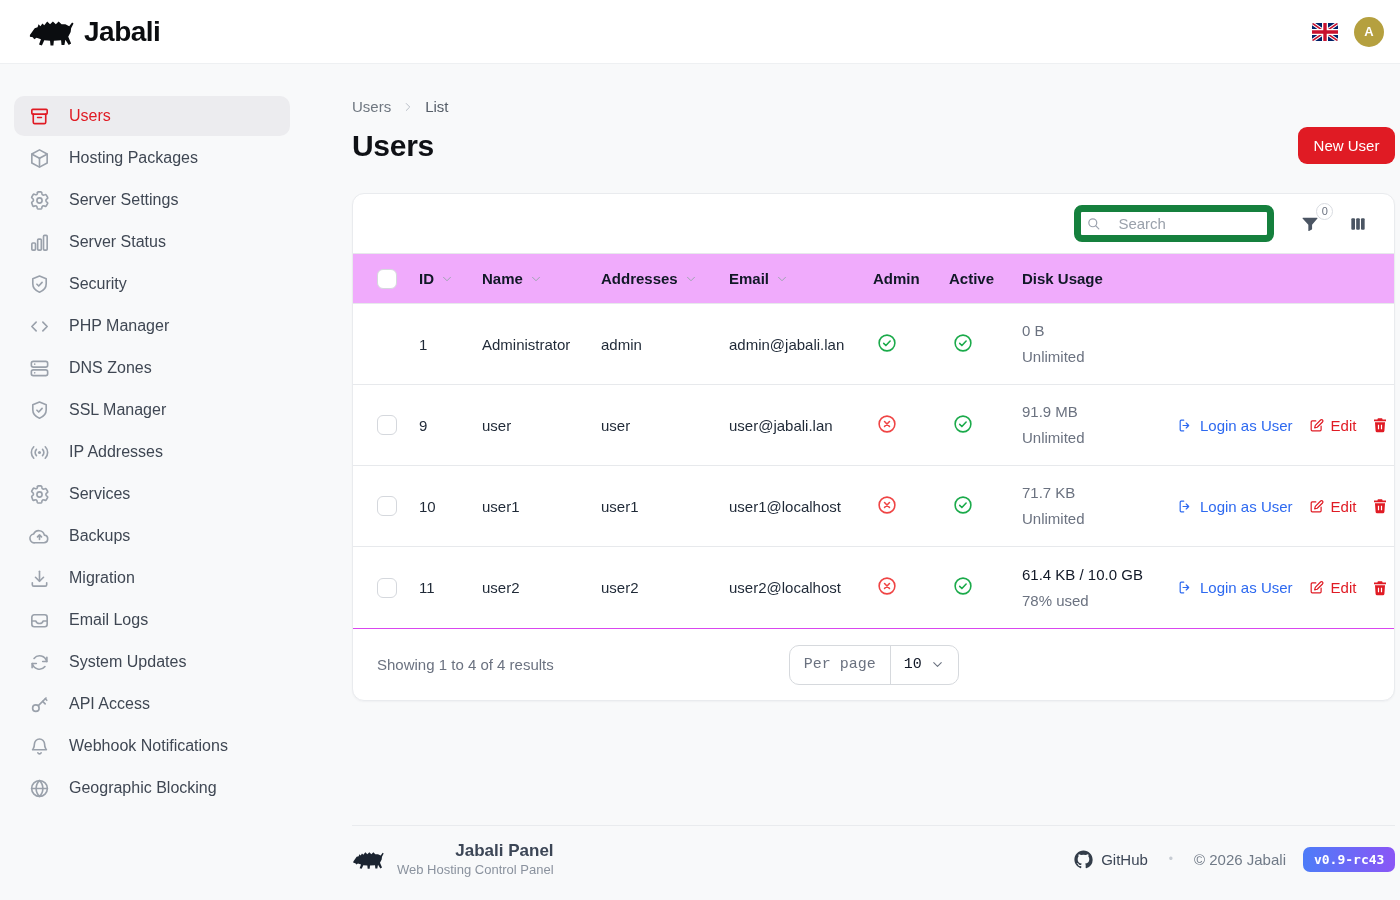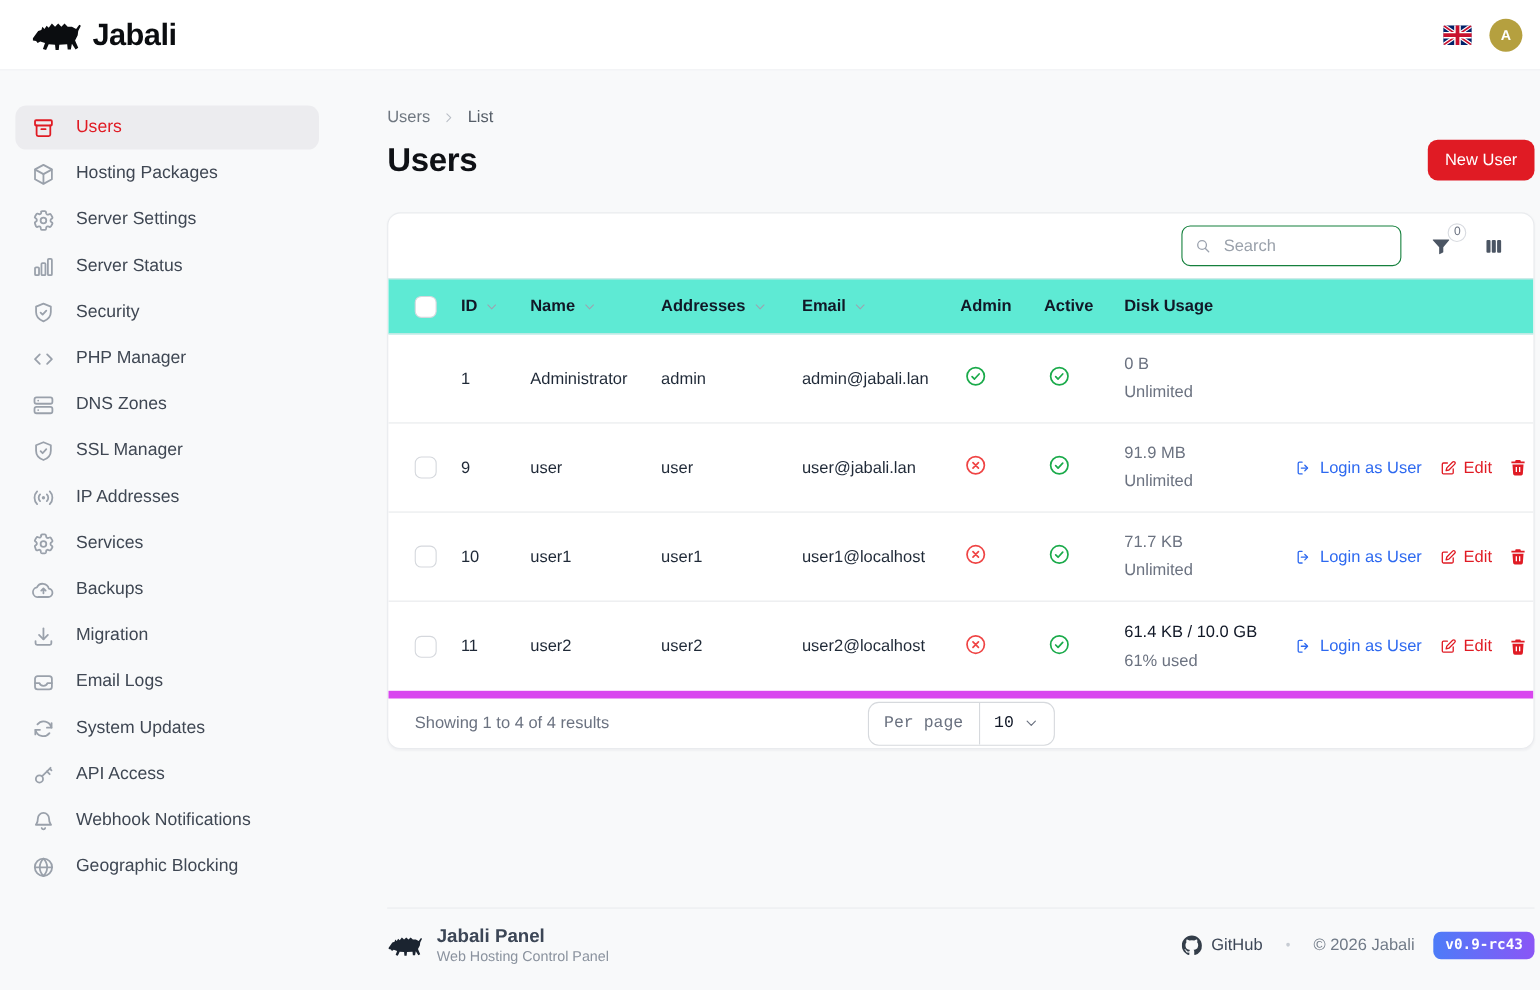--- a/index.html
+++ b/index.html
@@ -41,35 +41,35 @@
     height:37px; padding:0 16px; font-size:15px; font-weight:500; cursor:pointer;
     font-family:inherit; }
 
   
   .card { margin-top:29px; background:#fff; border:1px solid #e9ebee; border-radius:12px;
     box-shadow:0 1px 2px rgba(16,24,40,.04); overflow:hidden; }
   .card-toolbar { height:59px; display:flex; align-items:center; justify-content:flex-end;
     gap:24px; padding:0 24px; }
   .search-wrap { position:relative; }
   .search-wrap svg { position:absolute; left:11px; top:10px; width:17px; height:17px; color:#9ca3af; }
-  .search-input { width:200px; height:37px; border:1px solid #15803d; border-radius:8px;
+  .search-input { width:200px; height:37px; border:7px solid #15803d; border-radius:8px;
     padding:0 12px 0 37px; font-size:15px; color:#1f2937; outline:none; background:#fff;
     font-family:inherit; }
   .search-input::placeholder { color:#9aa1ab; }
   .tool-btn { position:relative; border:none; background:transparent; cursor:pointer; padding:2px;
     color:#4b5563; }
   .tool-btn svg { width:20px; height:20px; display:block; }
   .filter-badge { position:absolute; top:-9px; right:-11px; min-width:17px; height:17px;
     background:#fff; border:1px solid #d8dbe0; border-radius:50%; font-size:11px; color:#6b7280;
     display:flex; align-items:center; justify-content:center; padding:0 2px; }
 
   
   .trow { display:grid; grid-template-columns:66px 63px 119px 128px 144px 76px 73px 155px 1fr;
     align-items:center; }
-  .thead { height:51px; background:#5eead4; border-top:1px solid #e7e9ec; border-bottom:1px solid #e7e9ec; }
+  .thead { height:51px; background:#f0abfc; border-top:1px solid #e7e9ec; border-bottom:1px solid #e7e9ec; }
   .th { display:flex; align-items:center; gap:6px; font-size:15px; font-weight:700; color:#111827; }
   .th .sort-ic { width:14px; height:14px; color:#9ca3af; }
   .cell-check { padding-left:24px; }
   .cb { appearance:none; -webkit-appearance:none; width:20px; height:20px; border:1.5px solid #d5d8dd;
     border-radius:6px; background:#fff; cursor:pointer; display:block; }
   .tbody .trow { min-height:81px; border-bottom:1px solid #e7e9ec; font-size:15px; color:#1f2937; }
   .tbody .trow:last-child { border-bottom:none; }
   .st-ic { width:22px; height:22px; margin-left:3px; }
   .st-ok { color:var(--success-green,#1aaa4a); }
   .st-no { color:var(--danger-red,#ef4444); }
@@ -79,33 +79,33 @@
   .c-actions { display:flex; align-items:center; justify-content:flex-end; gap:15px; padding-right:5px; }
   .act { display:flex; align-items:center; gap:6px; font-size:15px; cursor:pointer; text-decoration:none;
     background:none; border:none; font-family:inherit; white-space:nowrap; }
   .act svg { width:17px; height:17px; }
   .act-login { color:var(--link-blue,#2d69f0); }
   .act-edit { color:var(--accent,#e01b24); }
   .act-trash { color:var(--accent,#e01b24); padding:0; }
   .act-trash svg { width:18px; height:18px; }
 
   
-  .card-footer { height:52px; border-top:7px solid #d946ef; display:grid;
+  .card-footer { height:72px; border-top:1px solid #d946ef; display:grid;
     grid-template-columns:1fr auto 1fr; align-items:center; }
   .showing { padding-left:24px; font-size:15px; color:#6b7280; }
   .per-page { display:flex; align-items:stretch; border:1px solid #d6d9dd; border-radius:10px;
     height:40px; overflow:hidden; background:#fff;font-family:Liberation Mono, monospace; }
   .pp-label { display:flex; align-items:center; padding:0 14px; color:#6b7280; font-size:15px; }
   .pp-value { display:flex; align-items:center; gap:8px; padding:0 13px; border-left:1px solid #d6d9dd;
     font-size:15px; color:#111827; cursor:pointer; }
   .pp-value svg { width:15px; height:15px; color:#6b7280; }
 
   
   .page-footer { margin-top:auto; border-top:1px solid #e9ebee; padding:14px 0 22px;
-    display:flex; align-items:center; justify-content:space-between; }
+    display:flex; align-items:center; justify-content:space-between;text-align:right; }
   .pf-left { display:flex; align-items:center; gap:13px; }
   .pf-left svg { width:32px; height:25px; color:#1b2430; }
   .pf-brand { font-size:17px; font-weight:700; color:#3c4656; line-height:21px; }
   .pf-sub { font-size:13px; color:#8a929e; line-height:17px; }
   .pf-right { display:flex; align-items:center; }
   .gh-link { display:flex; align-items:center; gap:8px; color:#3c4656; font-size:15px;
     text-decoration:none; cursor:pointer; }
   .gh-link svg { width:19px; height:19px; color:#333d49; }
   .pf-dot { color:#c7ccd3; font-size:12px; margin:0 21px; }
   .pf-copy { color:#707a87; font-size:15px; margin-right:17px; }
@@ -585,21 +585,21 @@
           <div class="c-username">user2</div>
           <div class="c-email">user2@localhost</div>
           <div class="c-admin"><svg class="st-ic ic st-admin st-no">
                 <use href="#i-x-circle"></use>
               </svg></div>
           <div class="c-active"><svg class="st-ic ic st-active st-ok">
                 <use href="#i-check-circle"></use>
               </svg></div>
           <div class="c-disk">
             <div class="d1 dark">61.4 KB / 10.0 GB</div>
-            <div class="d2">61% used</div>
+            <div class="d2">78% used</div>
           </div>
           <div class="c-actions">
             <a class="act act-login">
               <svg class="ic">
                   <use href="#i-login"></use>
                 </svg>
               <span class="lbl-login">Login as User</span>
             </a>
             <a class="act act-edit">
               <svg class="ic">

